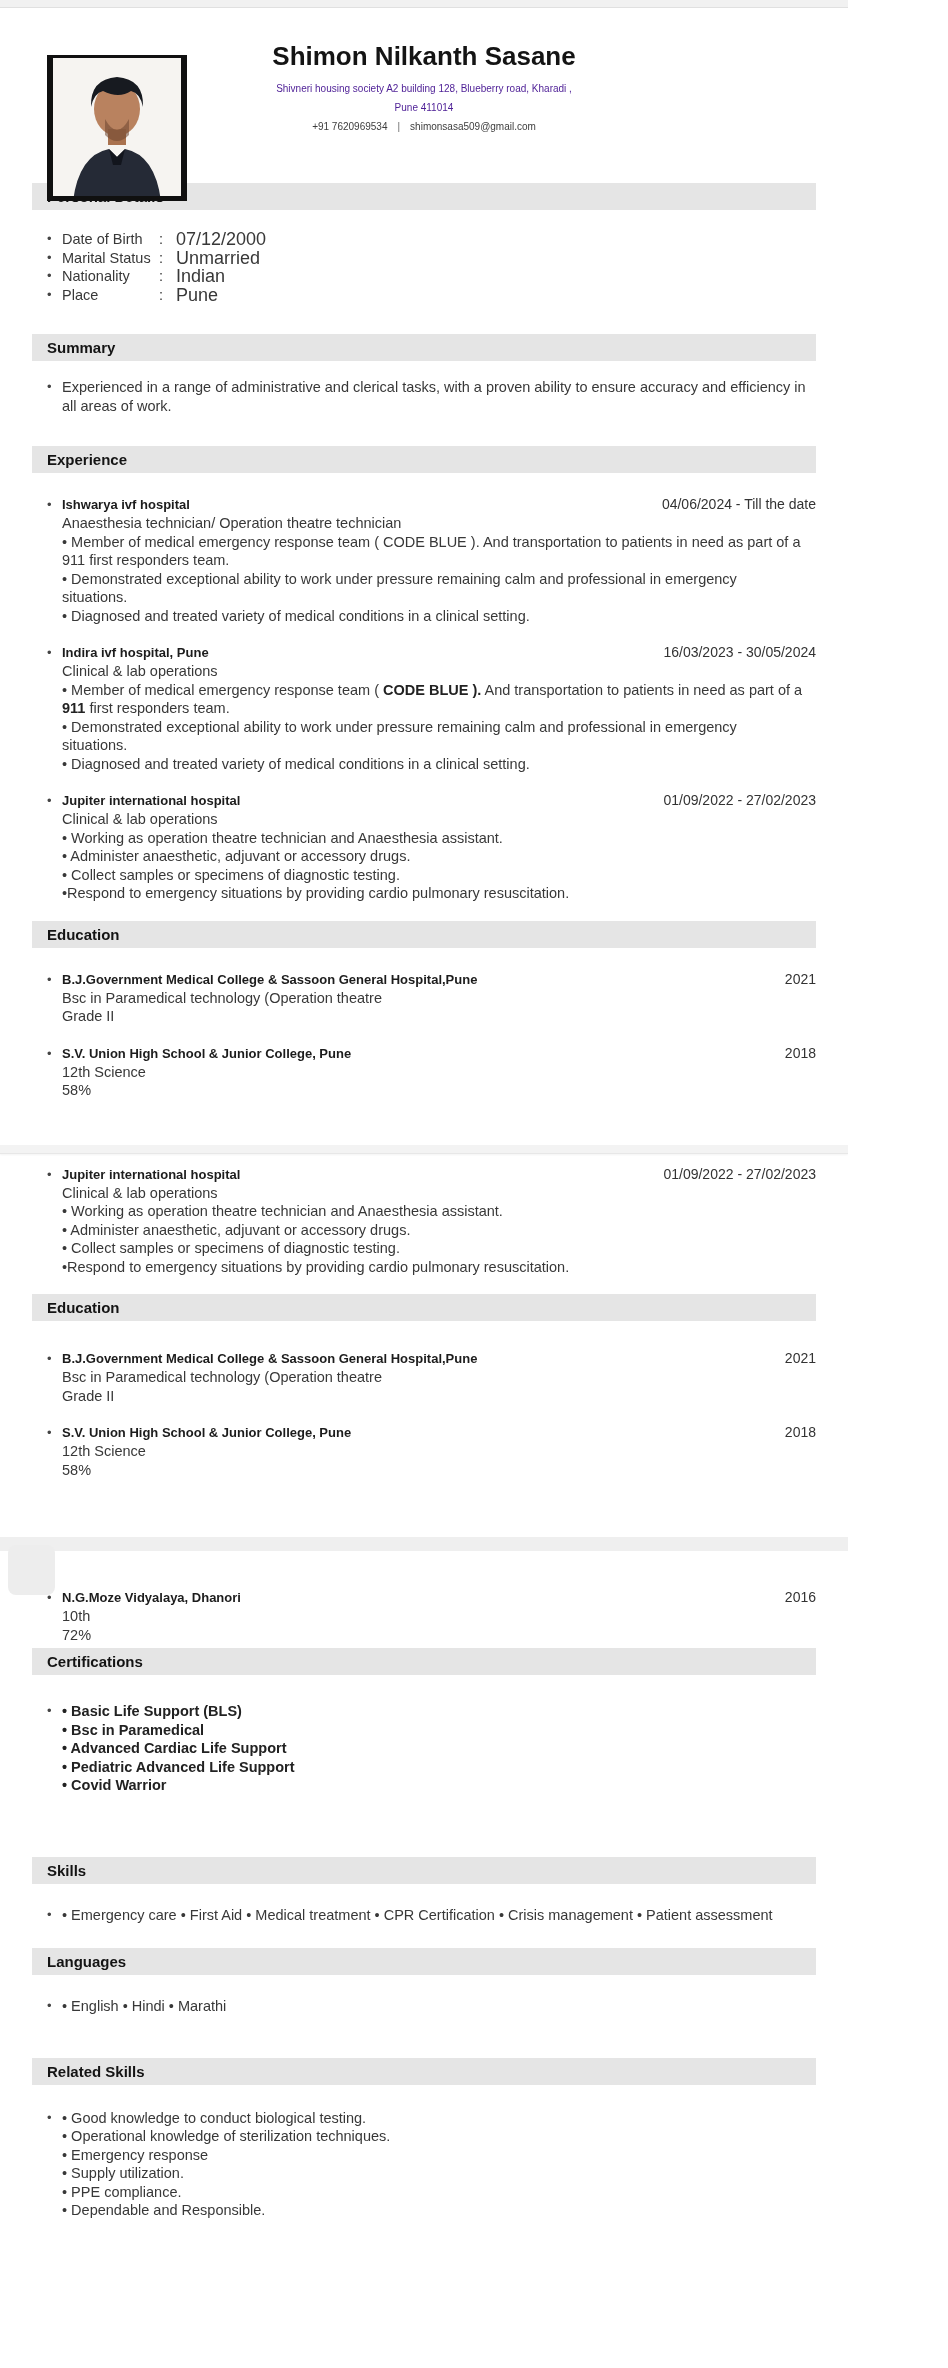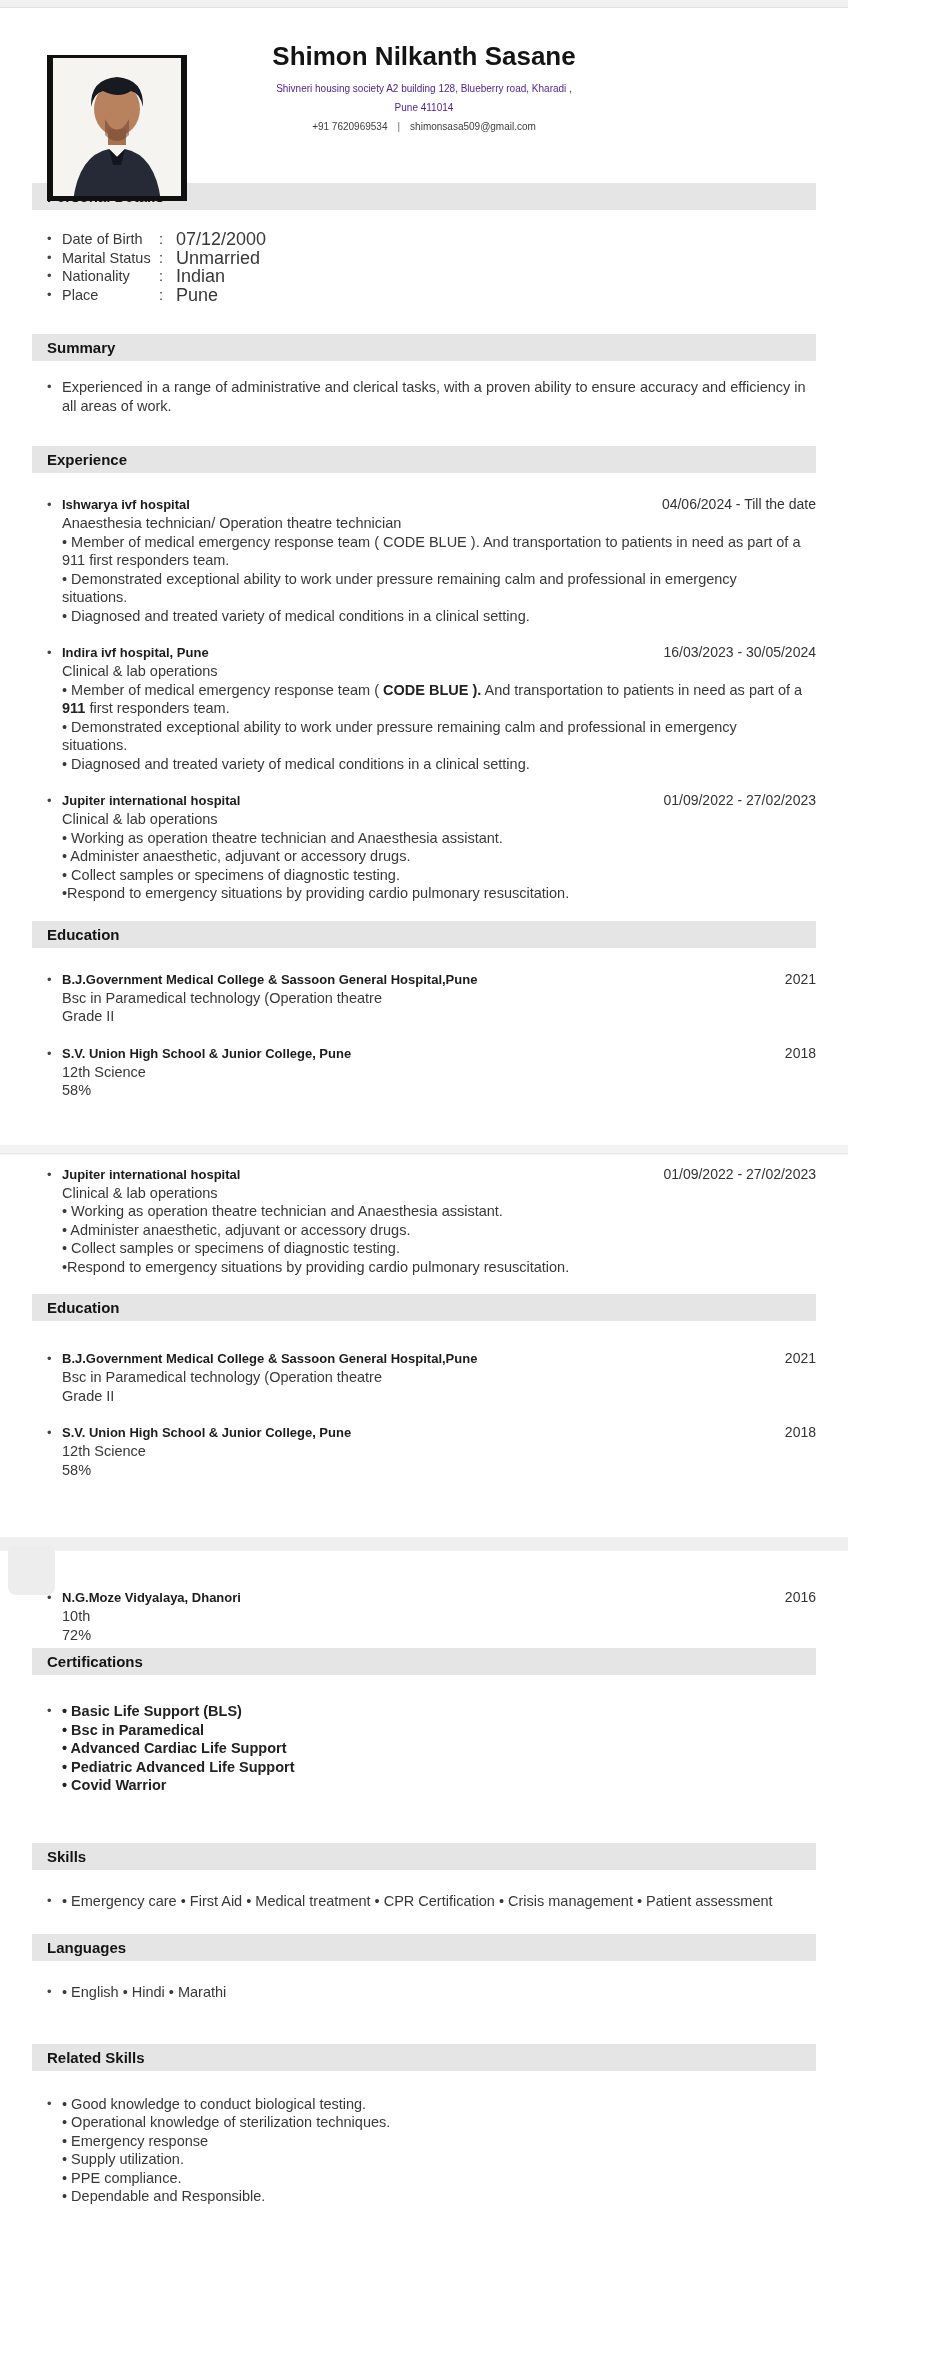--- a/index.html
+++ b/index.html
@@ -60,21 +60,21 @@
   .item{margin-bottom:18px;}
   .mt-edu-band{margin-top:2px;}
   .mt-sep1{margin-top:45px;}
   .mt-dup-jupiter{margin-top:11px;}
   .mt-dup-edu{margin-top:18px;}
   .mt-dup-first{margin-top:28px;}
   .mt-sep2{margin-top:58px;}
   .mt-ngm{margin-top:37px;}
   .mt-cert-band{margin-top:4px;}
   .mt-cert-list{margin-top:27px;}
-  .mt-skills-band{margin-top:48px;}
+  .mt-skills-band{margin-top:62px;}
   .mt-inline-list{margin-top:22px;}
   .mt-lang-band{margin-top:24px;}
   .mt-rel-band{margin-top:42px;}
   .mt-rel-list{margin-top:24px;}
 </style>
 </head>
 <body>
 
 <div class="page">
   <div class="top-strip"></div>

